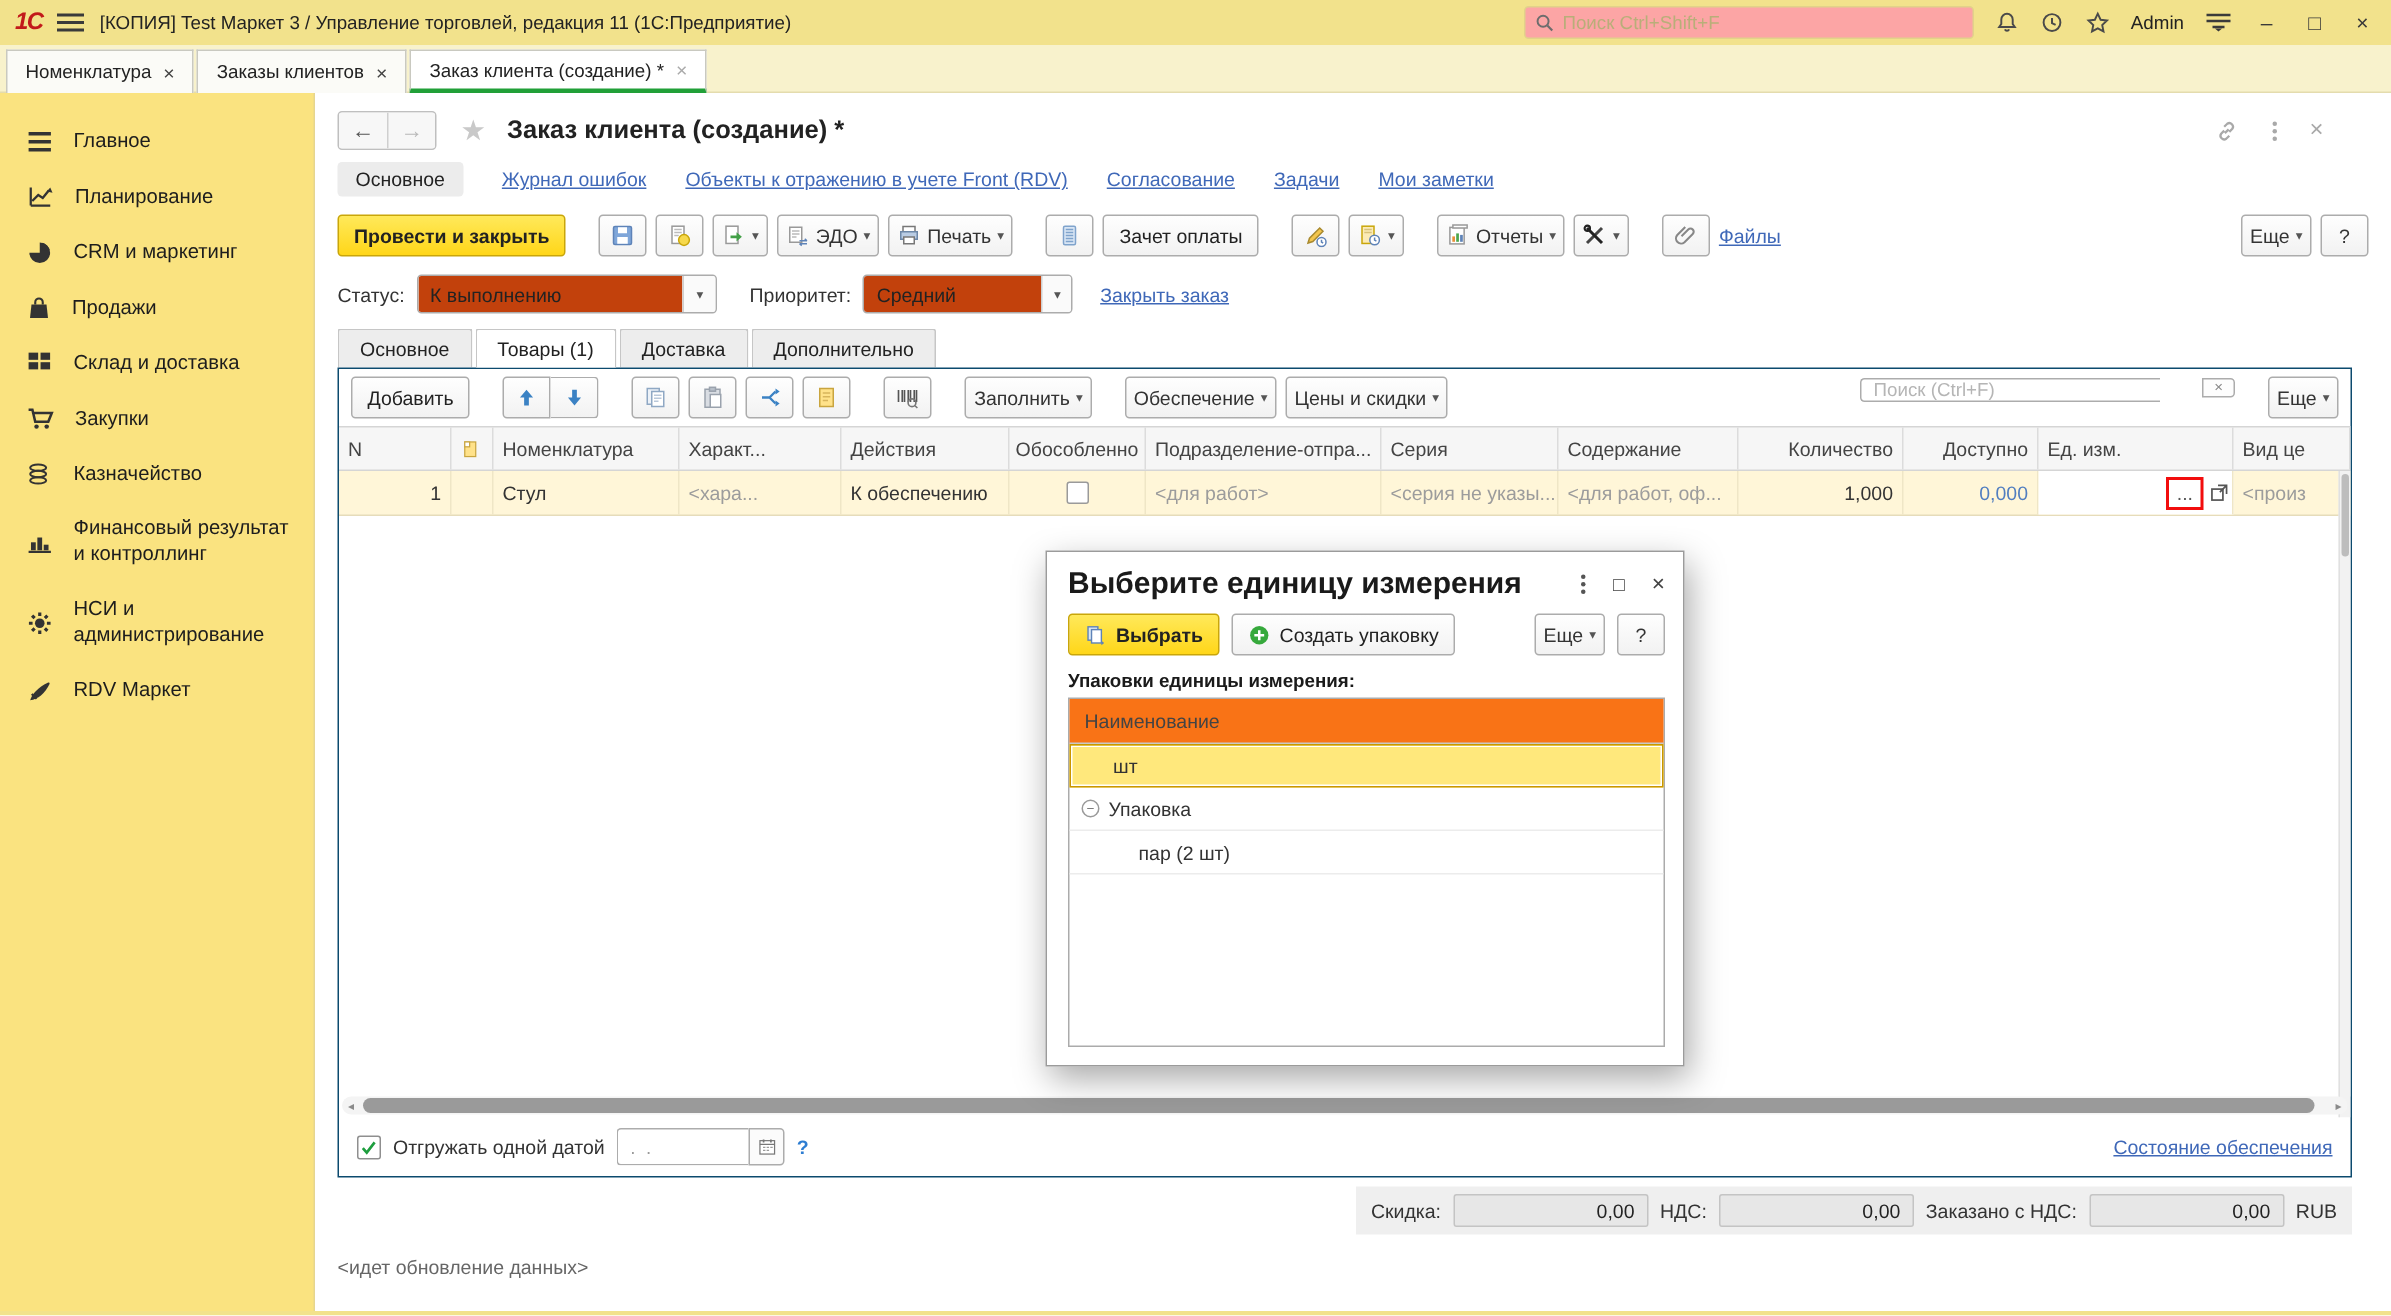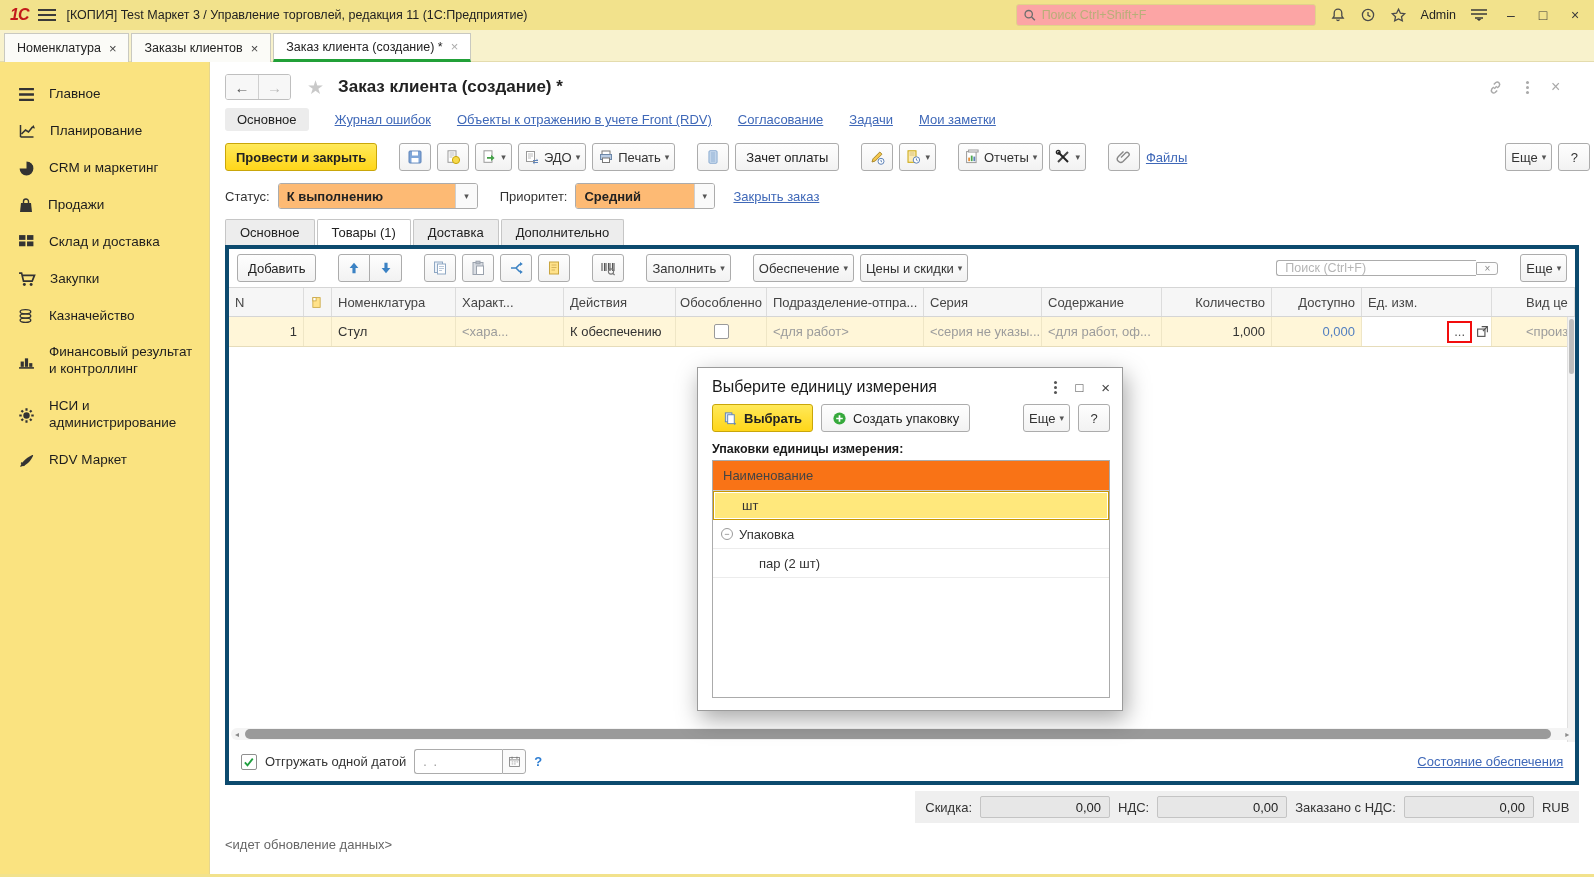--- a/index.html
+++ b/index.html
@@ -55,51 +55,51 @@
   .btn { display:inline-flex; align-items:center; gap:6px; border:1px solid #ACACAC; border-radius:3px; background:linear-gradient(#FEFEFE,#F2F2F2); padding:0 10px; height:28px; font-size:13px; color:#222; cursor:pointer; white-space:nowrap; }
   .btn.primary { background:linear-gradient(#FFE95A,#FFD619); border-color:#C9A60A; font-weight:bold; }
   .ibtn { display:inline-flex; align-items:center; justify-content:center; gap:4px; border:1px solid #ACACAC; border-radius:3px; background:linear-gradient(#FEFEFE,#F2F2F2); height:28px; min-width:32px; padding:0 5px; cursor:pointer; }
   .caret { font-size:9px; color:#555; }
   .cmd-spacer { flex:1; }
   .gap { width:10px; }
 
   
   .statusrow { display:flex; align-items:center; gap:8px; padding:4px 15px 10px 15px; }
   .fld { display:flex; align-items:stretch; border:1px solid #ACACAC; border-radius:3px; overflow:hidden; height:26px; background:#fff; }
-  .fld input { border:none; outline:none; padding:0 8px; font-size:13px; color:#222; width:100%; background:#fdba74;font-weight:bold; }
+  .fld input { border:none; outline:none; padding:0 8px; font-size:13px; color:#222; width:100%; background:#c2410c; }
   .fld .dd { width:24px; border-left:1px solid #CFCFCF; display:flex; align-items:center; justify-content:center; background:#FAFAFA; cursor:pointer; }
   .lbl { color:#333; }
 
   
   .subtabs { display:flex; gap:2px; padding:0 0 0 15px; }
   .stab { background:#EDEDED; border:1px solid #C6C6C6; border-bottom:none; padding:5px 14px; font-size:13px; color:#222; cursor:pointer; border-radius:2px 2px 0 0; }
   .stab.active { background:#fff; position:relative; z-index:2; }
 
   
-  .panel { position:relative; margin:0 26px 0 15px; border:4px solid #0c4a6e; height:540px; display:flex; flex-direction:column; background:#fff; }
+  .panel { position:relative; margin:0 26px 0 15px; border:1px solid #0c4a6e; height:540px; display:flex; flex-direction:column; background:#fff; }
   .gtoolbar { display:flex; align-items:center; gap:6px; padding:5px 8px; }
   .grp { display:flex; }
   .grp .ibtn { border-radius:0; }
   .grp .ibtn:first-child { border-radius:3px 0 0 3px; }
   .grp .ibtn:last-child { border-radius:0 3px 3px 0; border-left:none; }
-  .srch { display:flex; align-items:center; height:26px; }
+  .srch { display:flex; align-items:flex-start; height:26px;gap:28px; }
   .srch input { width:200px; border:1px solid #ACACAC; border-right:none; border-radius:3px 0 0 3px; padding:0 8px; outline:none; font-size:12.5px; }
   .srch input::placeholder { color:#B5B5B5; }
   .srch .clr { width:22px; border:1px solid #ACACAC; border-radius:0 3px 3px 0; display:flex; align-items:center; justify-content:center; color:#888; font-size:10px; background:#FDFDFD; cursor:pointer; }
 
   .grid { position:relative; flex:1; display:flex; flex-direction:column; overflow:hidden; }
   .ghead, .grow { display:flex; flex-shrink:0; }
   .ghead { background:#F6F6F6; border-top:1px solid #D5D5D5; border-bottom:1px solid #D5D5D5; height:30px; }
   .ghead .cell { display:flex; align-items:center; padding:0 6px; color:#444; border-right:1px solid #DCDCDC; overflow:hidden; white-space:nowrap; cursor:pointer; }
   .grow { background:#FFF6D8; height:30px; border-bottom:1px solid #E6DCBA; }
   .grow .cell { display:flex; align-items:center; padding:0 6px; border-right:1px solid #EFE6C6; overflow:hidden; white-space:nowrap; cursor:pointer; }
   .c0{width:75px;} .c1{width:28px;} .c2{width:124px;} .c3{width:108px;} .c4{width:112px;}
   .c5{width:91px; justify-content:center;} .c6{width:157px;} .c7{width:118px;} .c8{width:120px;}
   .c9{width:110px; justify-content:flex-end;} .c10{width:90px; justify-content:flex-end;}
-  .c11{width:130px;} .c12{flex:1;margin-left:28px;}
+  .c11{width:130px;} .c12{flex:1;}
   .dimtext { color:#9C9C9C; }
   .bluenum { color:#517EC0; }
   .unitcell { background:#fff; justify-content:flex-end; gap:4px; padding-right:2px !important; }
   .red-annot { border:2px solid #F20D0D; padding:0 5px; color:#555; line-height:18px; background:#fff; }
   .cb { width:15px; height:15px; border:1px solid #9A9A9A; background:#fff; border-radius:2px; display:inline-flex; align-items:center; justify-content:center; }
   .grid-empty { flex:1; background:#fff; }
   .vscroll { position:absolute; top:30px; right:0; bottom:0; width:8px; background:#F2F2F2; border-left:1px solid #E0E0E0; }
   .vthumb { position:absolute; top:2px; left:1px; width:5px; height:55px; background:#BDBDBD; border-radius:3px; }
   .hscroll { height:12px; margin:0 2px 2px 2px; background:#F4F4F4; border-radius:6px; position:relative; flex-shrink:0; }
   .hthumb { position:absolute; left:14px; right:22px; top:1px; bottom:1px; background:#9A9A9A; border-radius:5px; }
@@ -116,21 +116,21 @@
 
   
   .totals { display:flex; justify-content:flex-end; margin:6px 26px 0 15px; }
   .totals-strip { background:#EFEFEF; display:flex; align-items:center; gap:8px; padding:5px 10px; }
   .tot-in { background:#E7E7E7; border:1px solid #C4C4C4; border-radius:2px; width:130px; height:22px; display:flex; align-items:center; justify-content:flex-end; padding:0 8px; color:#222; }
   .statusmsg { padding:14px 6px 0 15px; color:#666; }
 
   
   .modal { position:absolute; left:697px; top:367px; width:426px; height:344px; background:#fff; border:1px solid #9B9B9B; box-shadow:3px 8px 22px rgba(0,0,0,.35); z-index:50; display:flex; flex-direction:column; }
   .m-head { display:flex; align-items:center; padding:10px 12px 6px 14px; }
-  .m-title { font-size:16px; font-weight:normal; color:#1a1a1a; }
+  .m-title { font-size:20px; font-weight:bold; color:#1a1a1a; }
   .m-ctl { margin-left:auto; display:flex; align-items:center; gap:18px; color:#555; }
   .m-sq { font-size:13px; color:#444; cursor:pointer; }
   .m-x { font-size:15px; color:#444; cursor:pointer; }
   .m-cmd { display:flex; align-items:center; gap:8px; padding:2px 12px 8px 14px; }
   .m-label { font-weight:bold; font-size:12.5px; padding:2px 14px 4px 14px; color:#1a1a1a; }
   .m-list { margin:0 12px 12px 14px; border:1px solid #ABABAB; flex:1; display:flex; flex-direction:column; background:#fff; }
   .m-col { background:#f97316; border-bottom:1px solid #C9C9C9; padding:7px 10px; color:#444; }
   .m-row { display:flex; align-items:center; height:29px; border-bottom:1px solid #ECECEC; cursor:pointer; }
   .m-row.sel { background:#FFE87C; border:1px solid #C99700; box-shadow:inset 0 0 0 1px #fff; }
   .expander { width:12px; height:12px; border:1px solid #9a9a9a; border-radius:50%; display:inline-flex; align-items:center; justify-content:center; font-size:9px; color:#777; line-height:1; margin:0 6px 0 8px; }

